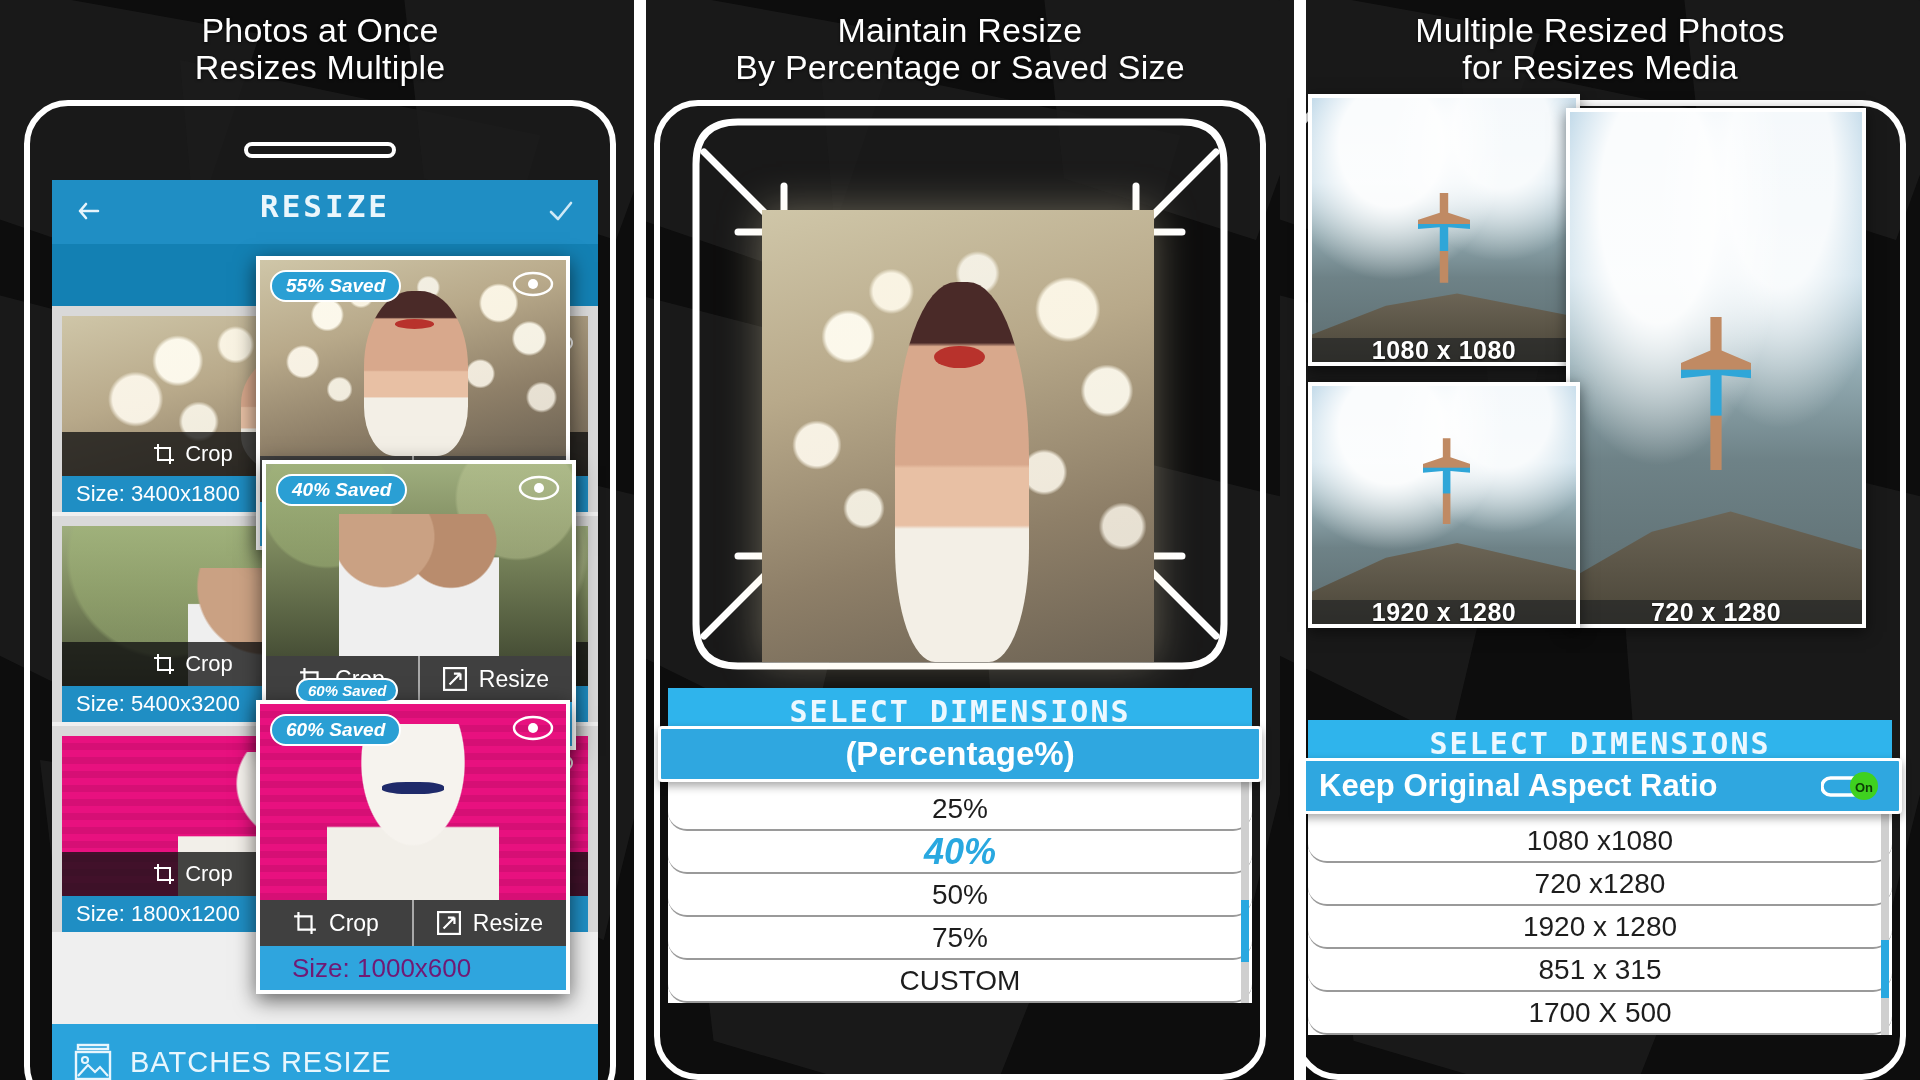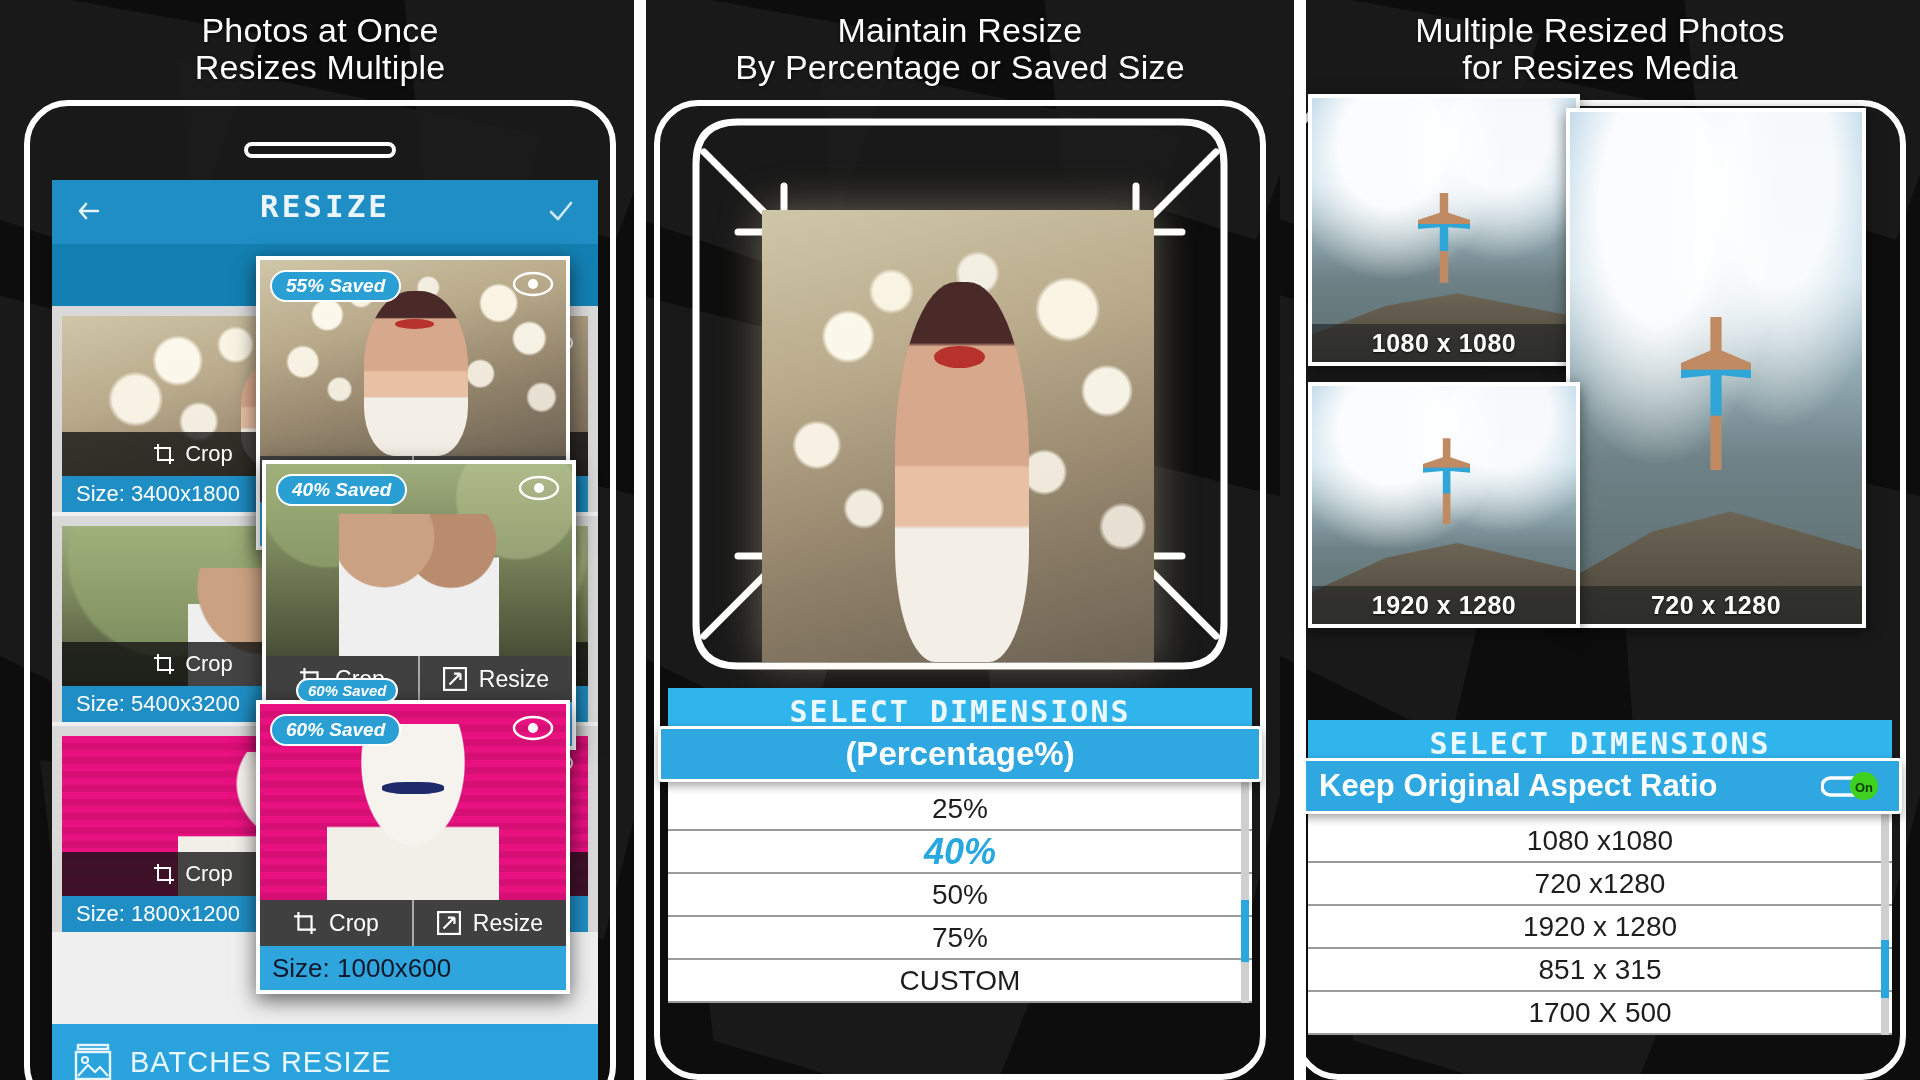--- a/index.html
+++ b/index.html
@@ -104,22 +104,22 @@
     padding:3px 14px;
   }
   .pop .eye { position:absolute; right:12px; top:10px; width:42px; height:28px; z-index:4; }
   .pop .prow {
     height:46px; background:rgba(22,22,22,.82); display:flex; align-items:center;
     color:#fff; font-size:23px;
   }
   .pop .prow .act { flex:1; display:flex; align-items:center; justify-content:center; gap:12px; }
   .pop .prow .divider { width:2px; height:100%; background:rgba(255,255,255,.55); }
   .pop .psize {
-    height:44px; background:#2fa5de; color:#0f172a; font-size:26px;
-    display:flex; align-items:center; padding-left:12px;
+    height:44px; background:#2fa5de; color:#701a75; font-size:26px;
+    display:flex; align-items:center; padding-left:32px;
   }
 
   
   .batches {
     position:absolute; left:0; right:0; bottom:0; height:76px; background:#2aa3dc;
     display:flex; align-items:center; gap:18px; padding-left:22px;
     color:#e8f6fd; font-size:29px; letter-spacing:1px; z-index:5;
   }
 
   
@@ -190,21 +190,21 @@
     background:linear-gradient(180deg,#c08a63 0 34%, #2fa6d8 35% 64%, #c08a63 65% 100%);
     clip-path: polygon(42% 0,58% 0,58% 22%,100% 30%,100% 40%,58% 38%,58% 100%,42% 100%,42% 38%,0 40%,0 30%,42% 22%);
   }
   .sky .rock {
     position:absolute; left:0; right:0; bottom:0; height:26%;
     background:linear-gradient(180deg,#6c6556 0%, #4a4538 100%);
     clip-path: polygon(0 60%, 28% 18%, 55% 0, 100% 34%, 100% 100%, 0 100%);
   }
 
   .dimlabel {
-    position:absolute; left:0; right:0; bottom:0; height:38px;
+    position:absolute; left:0; right:0; bottom:0; height:24px;
     background:rgba(26,30,34,.6); color:#fff; font-size:25px; font-weight:700;
     display:flex; align-items:center; justify-content:center; letter-spacing:.5px;
     text-shadow:0 1px 2px rgba(0,0,0,.8);
   }
 
   
   .cropwrap { position:absolute; left:28px; top:104px; width:584px; height:580px; z-index:4; }
   .cropframe { position:absolute; inset:0; }
   .cropframe svg { width:100%; height:100%; }
   .cropphoto {
@@ -230,21 +230,21 @@
   .pickselect.ratio { justify-content:flex-start; padding-left:18px; font-size:31px; }
   .toggle {
     position:absolute; right:16px; top:50%; transform:translateY(-50%);
     width:62px; height:30px;
   }
   .pickbody {
     background:#fff; position:relative; overflow:hidden;
   }
   .pickrow {
     height:43px; display:flex; align-items:center; justify-content:center;
-    font-size:28px; color:#1d1d1d; border-bottom:2px solid #9a9a9a;
+    font-size:28px; color:#1d1d1d; border-bottom:2px solid #9a9a9a;border-radius:19px;
   }
   .pickrow:last-child { border-bottom:none; }
   .pickrow.active { color:#29a8e0; font-size:36px; font-weight:700; font-style:italic; }
   .scrollbar {
     position:absolute; right:3px; top:0; width:8px; height:100%; background:#cfcfcf;
   }
   .scrollthumb { position:absolute; right:3px; width:8px; background:#29a8e0; }
 
   
   .grid3 { position:absolute; left:28px; top:94px; right:28px; height:600px; z-index:4; }

